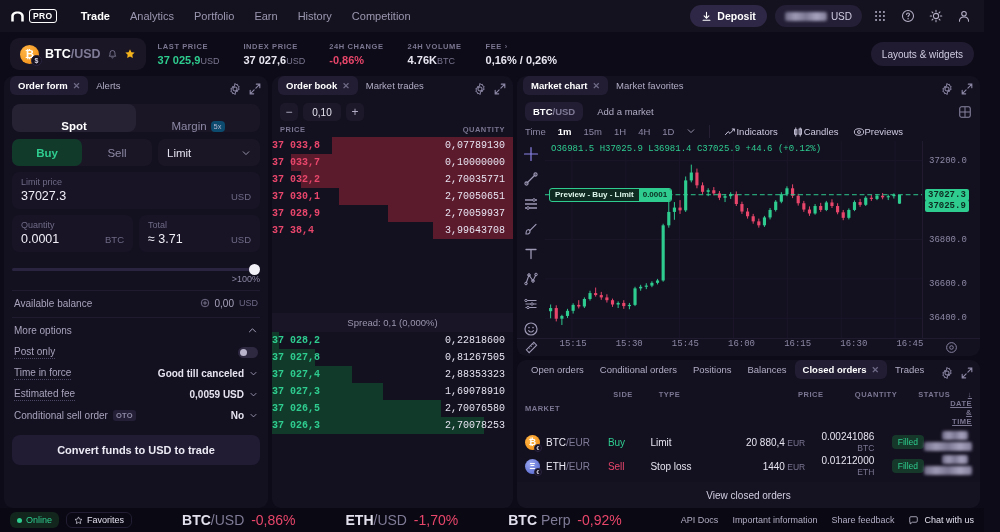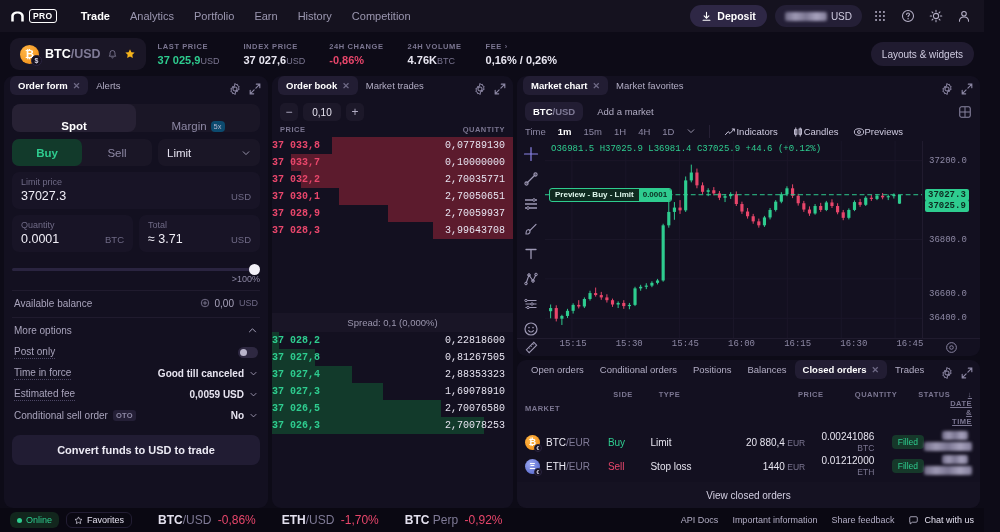--- a/index.html
+++ b/index.html
@@ -204,21 +204,21 @@
 
   
   .statusbar { height: 24px; background: #0a0812; display: flex; align-items: center;
     padding: 0 10px; gap: 0; flex: none; }
   .online { background: #12261d; border-radius: 6px; height: 16px; display: flex; align-items: center;
     gap: 4px; padding: 0 7px; font-size: 9px; color: #2ecc8f; cursor: pointer; }
   .dot { width: 5px; height: 5px; border-radius: 50%; background: #2ecc8f; }
   .fav { background: #18142400; border: 1px solid #221d33; border-radius: 6px; height: 16px;
     display: flex; align-items: center; gap: 4px; padding: 0 7px; font-size: 9px; color: #e3e0ee;
     margin-left: 7px; cursor: pointer; }
-  .tick-item { font-size: 12px; color: #e3e0ee; margin-left: 0; white-space: nowrap; cursor: pointer; padding-left: 26px; }
+  .tick-item { font-size: 14px; color: #e3e0ee; margin-left: 24px; white-space: nowrap; cursor: pointer; padding-left: 26px; }
   .tick-item .q { color: #7f7a96; }
   .status-right { margin-left: auto; display: flex; align-items: center; gap: 14px; }
   .slink { font-size: 9px; color: #b2adc4; cursor: pointer; }
   .chatbtn { display: flex; align-items: center; gap: 5px; font-size: 9px; color: #e3e0ee; cursor: pointer; }
 </style>
 </head>
 <body>
 
 <div class="app">
 
@@ -523,21 +523,21 @@
               <div class="ob-price ask-p">37 030,1</div>
               <div class="ob-qty">2,70050651</div>
             </div>
             <div class="ob-row">
               <div class="depth ask" style="width: 52%;"></div>
               <div class="ob-price ask-p">37 028,9</div>
               <div class="ob-qty">2,70059937</div>
             </div>
             <div class="ob-row">
               <div class="depth ask" style="width: 33%;"></div>
-              <div class="ob-price ask-p">37 028,3</div>
+              <div class="ob-price ask-p">37 38,4</div>
               <div class="ob-qty">3,99643708</div>
             </div>
           </div>
         <div class="spread">Spread: 0,1 (0,000%)</div>
         <div class="ob-rows" id="bid-rows">
             <div class="ob-row">
               <div class="depth bid" style="width: 3%;"></div>
               <div class="ob-price bid-p">37 028,2</div>
               <div class="ob-qty">0,22818600</div>
             </div>
@@ -862,21 +862,21 @@
               </svg>
             <div class="preview-tag" id="preview-tag" style="top: 46.7219px; left: 4px;">
               <span class="t">Preview - Buy - Limit</span>
               <span class="v">0.0001</span>
             </div>
           </div>
 
           <div class="yaxis" id="yaxis">
               <div class="ytick" style="top: 19.7px;">37200.0</div>
               <div class="ytick" style="top: 98.5px;">36800.0</div>
-              <div class="ytick" style="top: 153px;">36600.0</div>
+              <div class="ytick" style="top: 143px;">36600.0</div>
               <div class="ytick" style="top: 177.3px;">36400.0</div>
               <div class="ylabel-live" style="top: 53.7219px;">37027.3</div>
               <div class="ylabel-live" style="top: 64.9977px;">37025.9</div>
             </div>
         </div>
 
         <div class="xaxis">
           <div style="width:28px;display:flex;align-items:center;justify-content:center">
             <svg width="15" height="15" viewBox="0 0 16 16" style="color:#9d98b4">
               <path d="M2.5 10.5l8-8 3 3-8 8z" fill="none" stroke="currentColor" stroke-width="1.1"></path>

